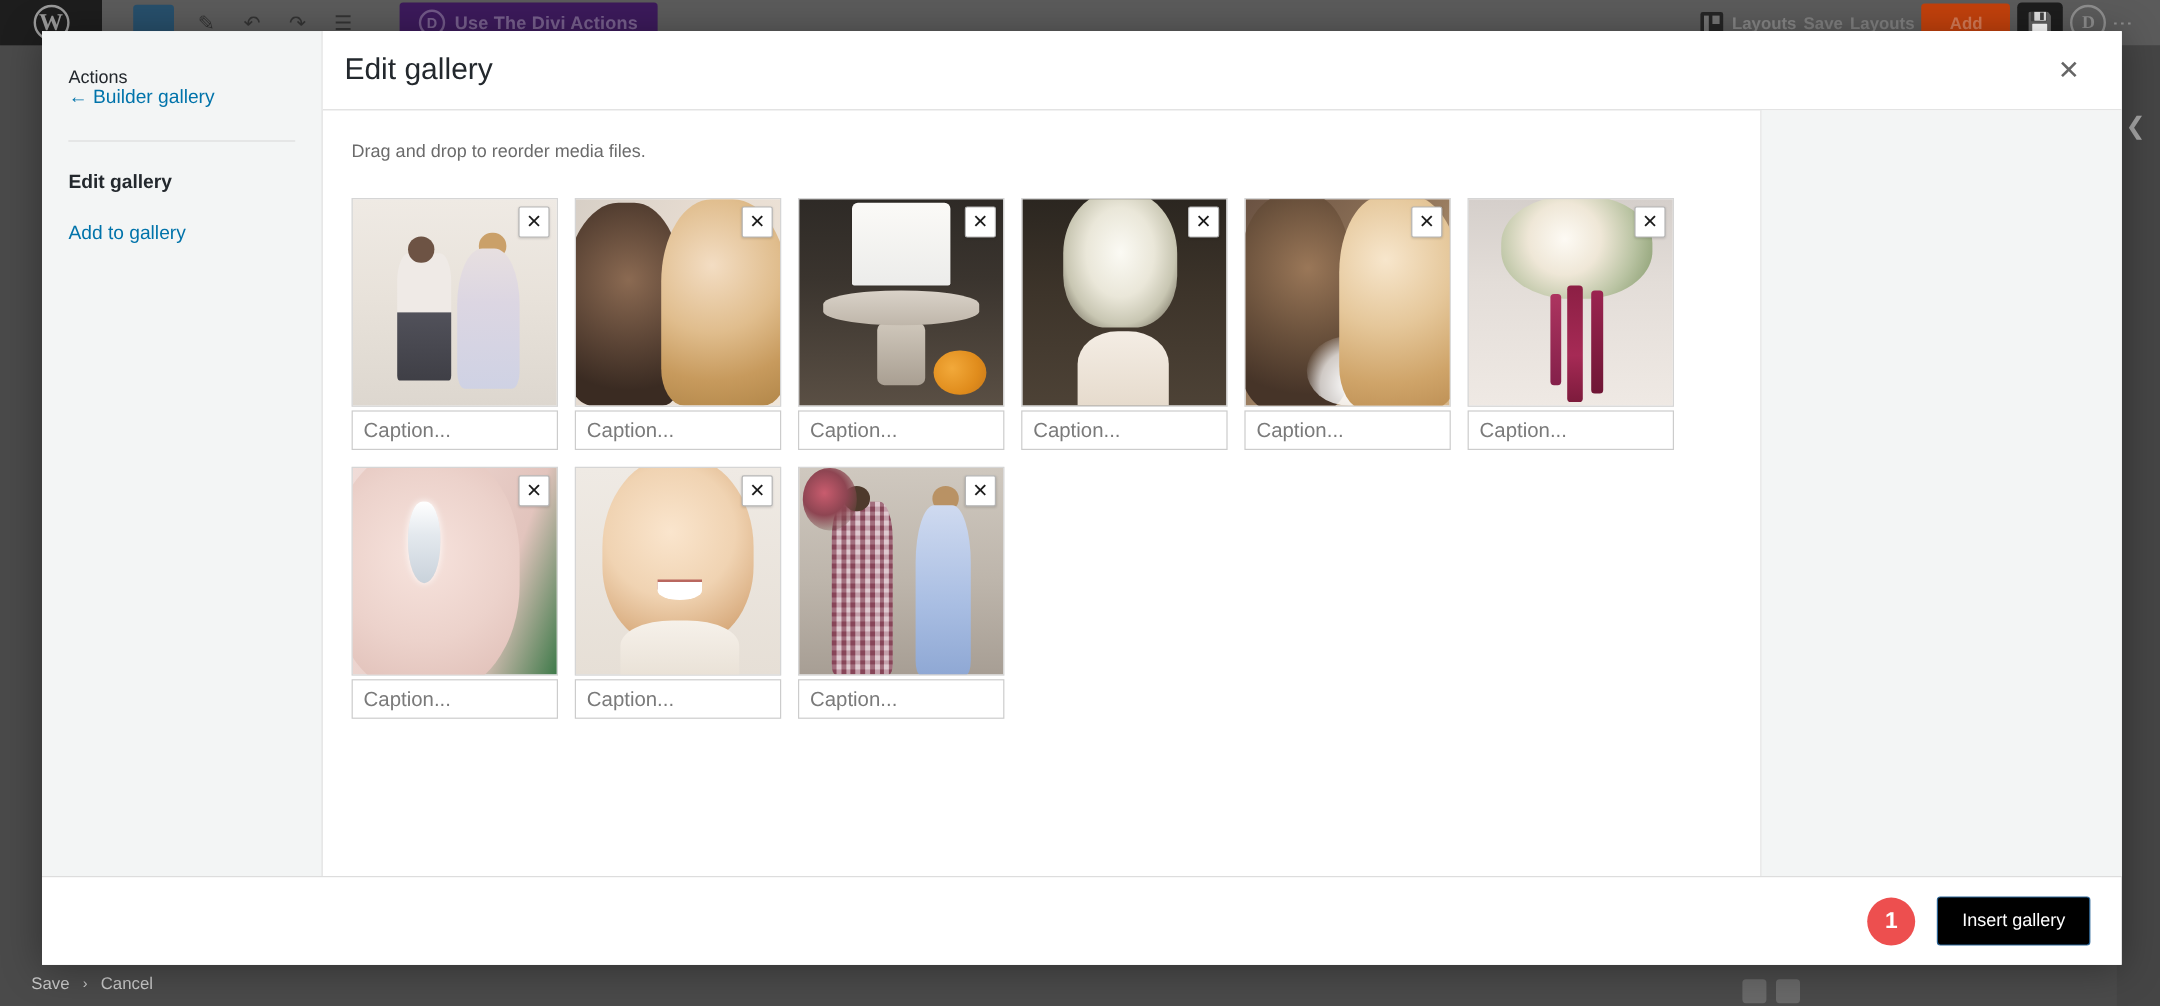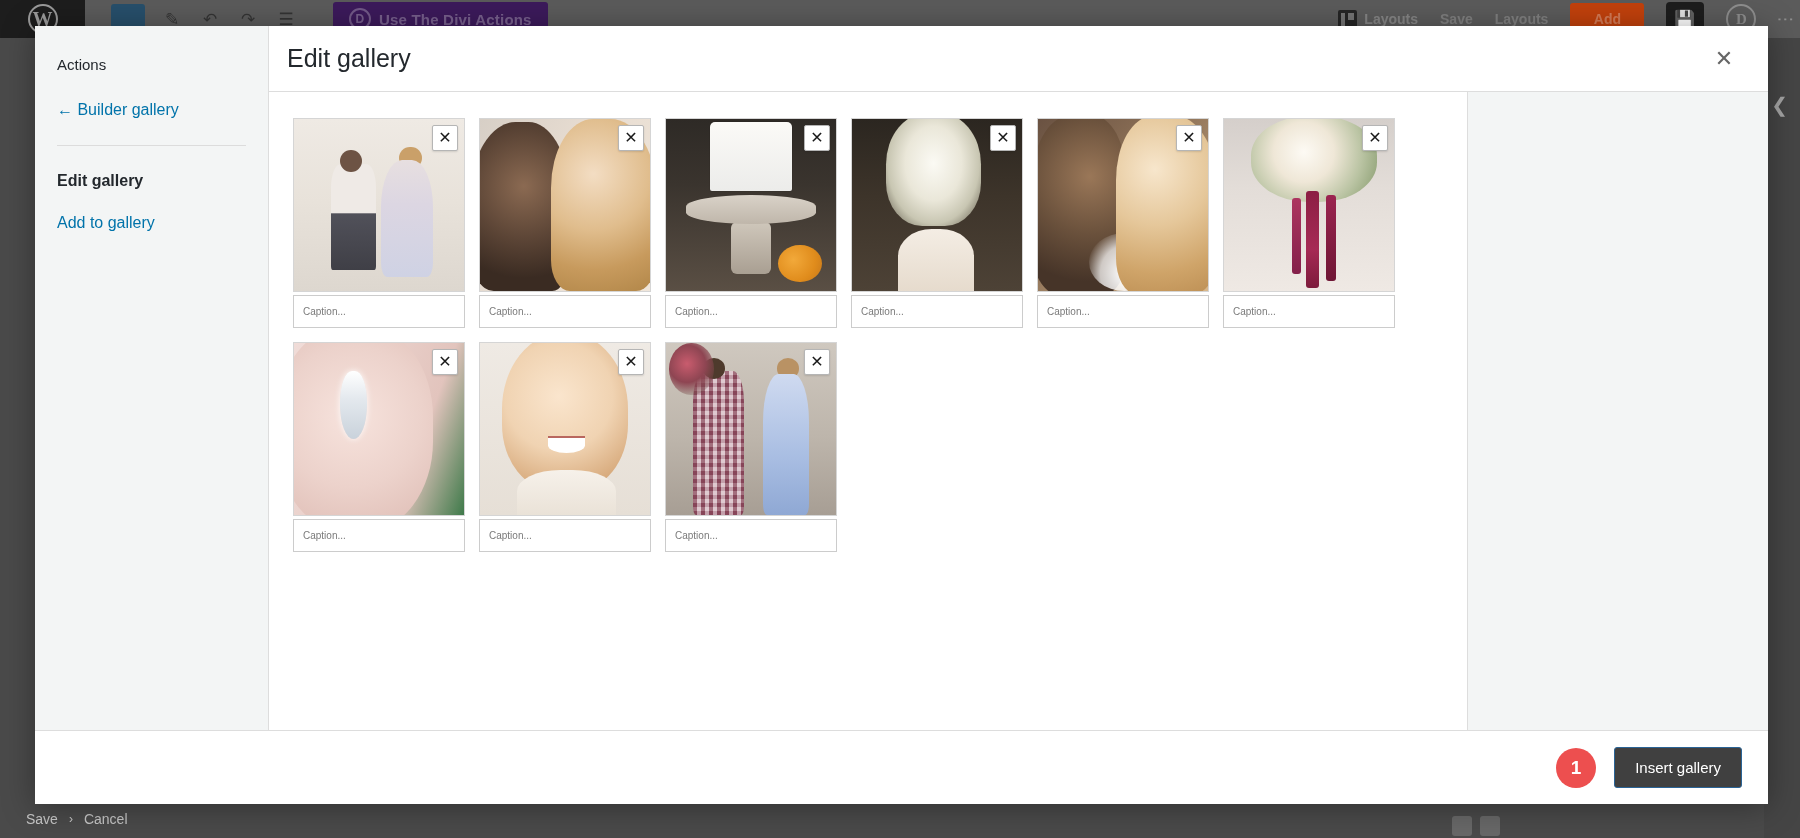--- a/index.html
+++ b/index.html
@@ -71,22 +71,22 @@
     white-space: nowrap;
   }
   .divi-circ {
     width: 22px; height: 22px; border-radius: 50%;
     border: 2px solid rgba(255,255,255,.28);
     display: flex; align-items: center; justify-content: center;
     font-size: 12px; font-weight: 700;
   }
   .bg-right-group {
     margin-left: auto;
-    display: flex; align-items: center; gap: 22px;
-    padding-right: 8px;
+    display: flex; align-items: center; gap: 6px;
+    padding-right: 25px;
   }
   .bg-layouts {
     display: flex; align-items: center; gap: 7px;
     color: rgba(255,255,255,.26);
     font-size: 14px; font-weight: 600;
   }
   .layouts-glyph {
     width: 19px; height: 19px;
     background: #141414;
     border-radius: 2px;
@@ -189,21 +189,20 @@
     width: 234px;
     background: #f3f5f5;
     border-right: 1px solid #dddddd;
     padding: 30px 22px 0 22px;
     flex-shrink: 0;
   }
   .side-heading {
     font-size: 15px;
     color: #23282d;
     font-weight: 400;
-    margin-bottom: 28px;
   }
   .side-link {
     display: block;
     font-size: 16px;
     color: #0073aa;
     text-decoration: none;
     margin-bottom: 26px;
     cursor: pointer;
   }
   .side-divider {
@@ -301,21 +300,21 @@
     font-family: "DejaVu Sans", sans-serif;
     line-height: 1;
   }
   .caption-input {
     width: 172px;
     height: 33px;
     margin-top: 3px;
     border: 1px solid #cccccc;
     background: #fff;
     padding: 0 9px;
-    font-size: 10px;
+    font-size: 17px;
     color: #ef4444;
     font-family: "Liberation Sans", sans-serif;
     outline: none;
   }
   .caption-input::placeholder { color: #7a7a7a; }
 
   .settings-pane {
     width: 300px;
     background: #f3f5f5;
     flex-shrink: 0;
@@ -335,21 +334,21 @@
   }
   .step-badge {
     width: 40px; height: 40px;
     border-radius: 50%;
     background: #ed4f4f;
     color: #fff;
     display: flex; align-items: center; justify-content: center;
     font-size: 19px; font-weight: 700;
   }
   .primary-btn {
-    background: #404040;
+    background: #000000;
     border: 1px solid #2a6496;
     color: #fff;
     font-size: 15px;
     padding: 11px 20px;
     border-radius: 3px;
     cursor: pointer;
     font-family: "Liberation Sans", sans-serif;
   }
 
   
@@ -625,20 +624,21 @@
 
     <div class="center-col">
 
       <header class="modal-header">
         <h1 class="modal-title">Edit gallery</h1>
         <button class="modal-close">✕</button>
       </header>
 
       <div class="content-split">
         <section class="gallery-pane">
+          <div class="hint">Drag and drop to reorder media files.</div>
           <div class="grid">
               <div class="tile"><div class="thumb-box" title="Couple walking holding hands outdoors">
                   <div class="art art-couple-walk">
                     <span class="head-a"></span>
                     <span class="head-b"></span>
                   </div>
                   <button class="close-chip">✕</button>
                 </div><input class="caption-input" type="text" placeholder="Caption..." style=""></div>
               <div class="tile"><div class="thumb-box" title="Bearded man and blonde bride smiling">
                   <div class="art art-couple-close"></div>

